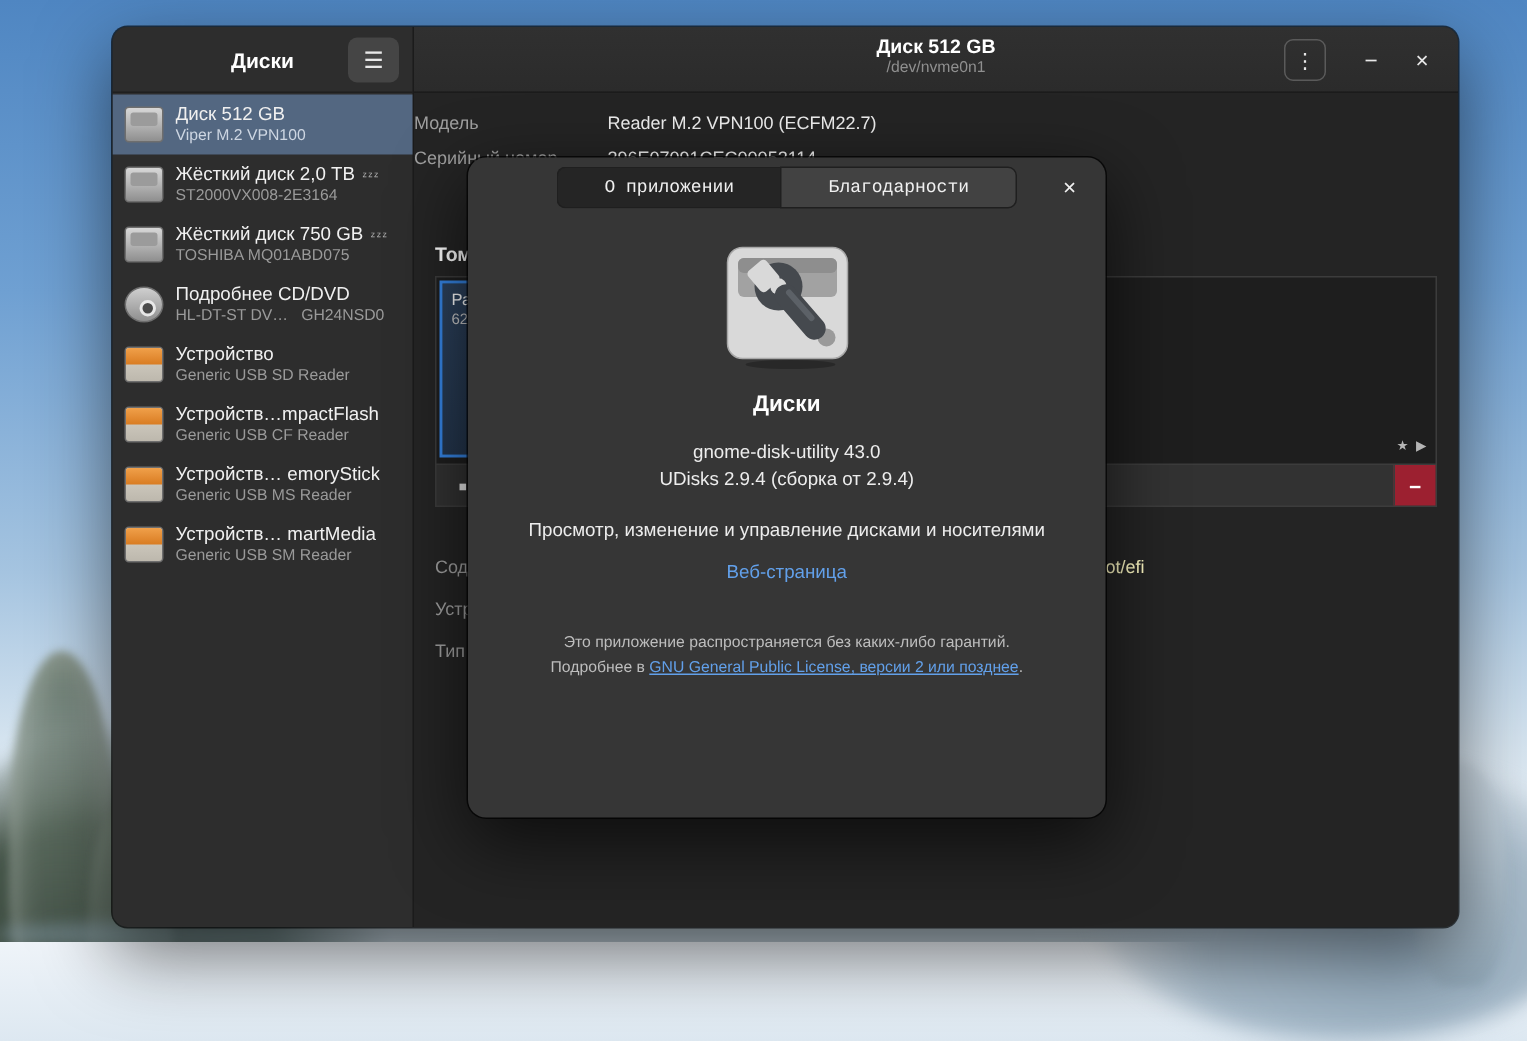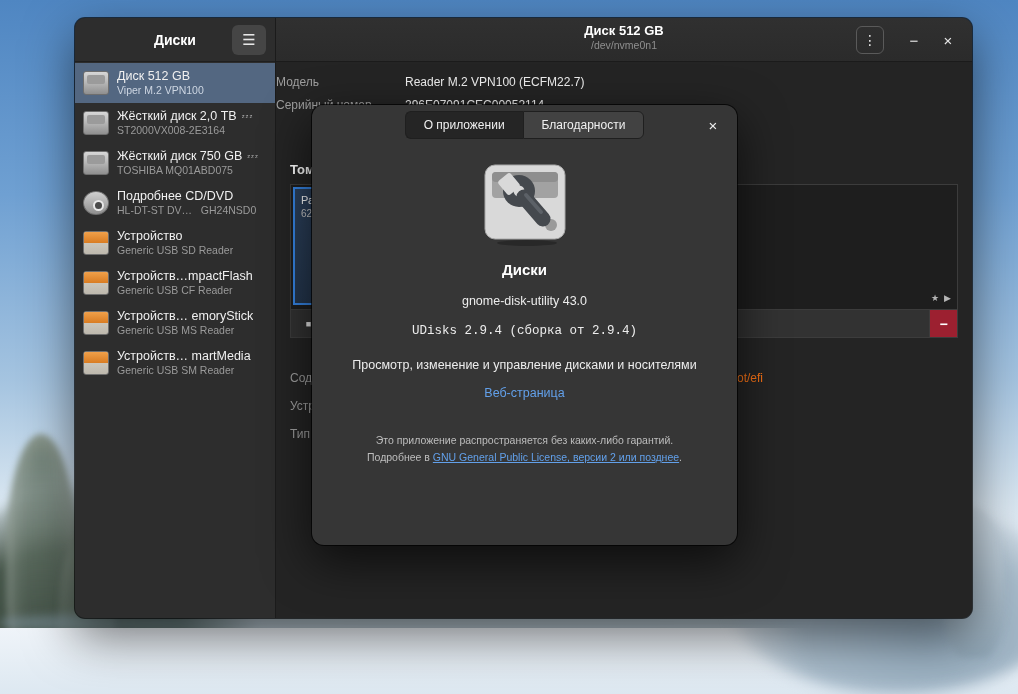--- a/index.html
+++ b/index.html
@@ -90,41 +90,41 @@
 
   .vol-toolbar { position:absolute; left:14px; top:248px; width:668px; height:28px;
     background:#323232; border:1px solid #3c3c3c; border-top:none; }
   .tb-btn { position:absolute; top:0; height:100%; display:flex; align-items:center;
     justify-content:center; cursor:pointer; color:#e8e8e8; }
   .stop-btn { left:0; width:36px; border-right:1px solid #3c3c3c; font-size:9px; }
   .del-btn { right:0; width:28px; background:#9c2030; border-left:1px solid #3c3c3c;
     font-size:14px; font-weight:bold; color:#ffffff; }
 
   .row-label { position:absolute; left:14px; font-size:12px; color:#9f9f9f; white-space:nowrap; }
-  .efi-link { position:absolute; left:461px; top:309px; font-size:12px; color:#f97316; cursor:pointer;text-align:right; }
+  .efi-link { position:absolute; left:461px; top:309px; font-size:12px; color:#fef9c3; cursor:pointer;text-align:right; }
 
   
   .dialog { position:absolute; left:312px; top:105px; width:425px; height:440px;
     background:#363636; border-radius:12px; color:#ededed;
     box-shadow:0 16px 48px rgba(0,0,0,.65), 0 0 0 1px rgba(0,0,0,.7); z-index:50; }
   .dlg-header { position:relative; height:40px; display:flex; align-items:center; justify-content:center; }
   .dlg-tabs { display:flex; }
-  .dlg-tab { padding:6px 18px; font-size:12px; background:#424242; color:#f0f0f0;
-    border:1px solid #1f1f1f; cursor:pointer; }
+  .dlg-tab { padding:6px 31px; font-size:12px; background:#424242; color:#f0f0f0;
+    border:1px solid #1f1f1f; cursor:pointer;font-family:Liberation Mono, monospace; }
   .dlg-tab.active { background:#252525; }
   .dlg-tab:first-child { border-radius:6px 0 0 6px; border-right:none; }
   .dlg-tab:last-child { border-radius:0 6px 6px 0; }
   .dlg-close { position:absolute; right:14px; top:10px; width:20px; height:20px; display:flex;
     align-items:center; justify-content:center; font-size:15px; color:#f0f0f0; cursor:pointer;
     border-radius:50%; }
   .dlg-body { display:flex; flex-direction:column; align-items:center; text-align:center; }
   .app-icon { width:96px; height:96px; margin-top:8px; }
   .dlg-appname { margin-top:12px; font-size:15px; font-weight:bold; color:#ffffff; }
   .dlg-version { margin-top:16px; font-size:12.5px; }
-  .dlg-udisks { margin-top:16px; font-size:12.5px;font-family:Liberation Mono, monospace; }
+  .dlg-udisks { margin-top:4px; font-size:12.5px; }
   .dlg-desc { margin-top:20px; font-size:12.5px; }
   .dlg-link { margin-top:14px; font-size:12.5px; color:#62a0ea; cursor:pointer; }
   .dlg-copy { margin-top:14px; font-size:10.5px; line-height:15px; color:#bdbdbd; }
   .dlg-license { margin-top:32px; font-size:10.5px; line-height:17px; color:#bdbdbd; }
   .dlg-license a-like, .lic-link { color:#62a0ea; text-decoration:underline; cursor:pointer; }
 </style>
 </head>
 <body>
 
 <div class="wallpaper">

